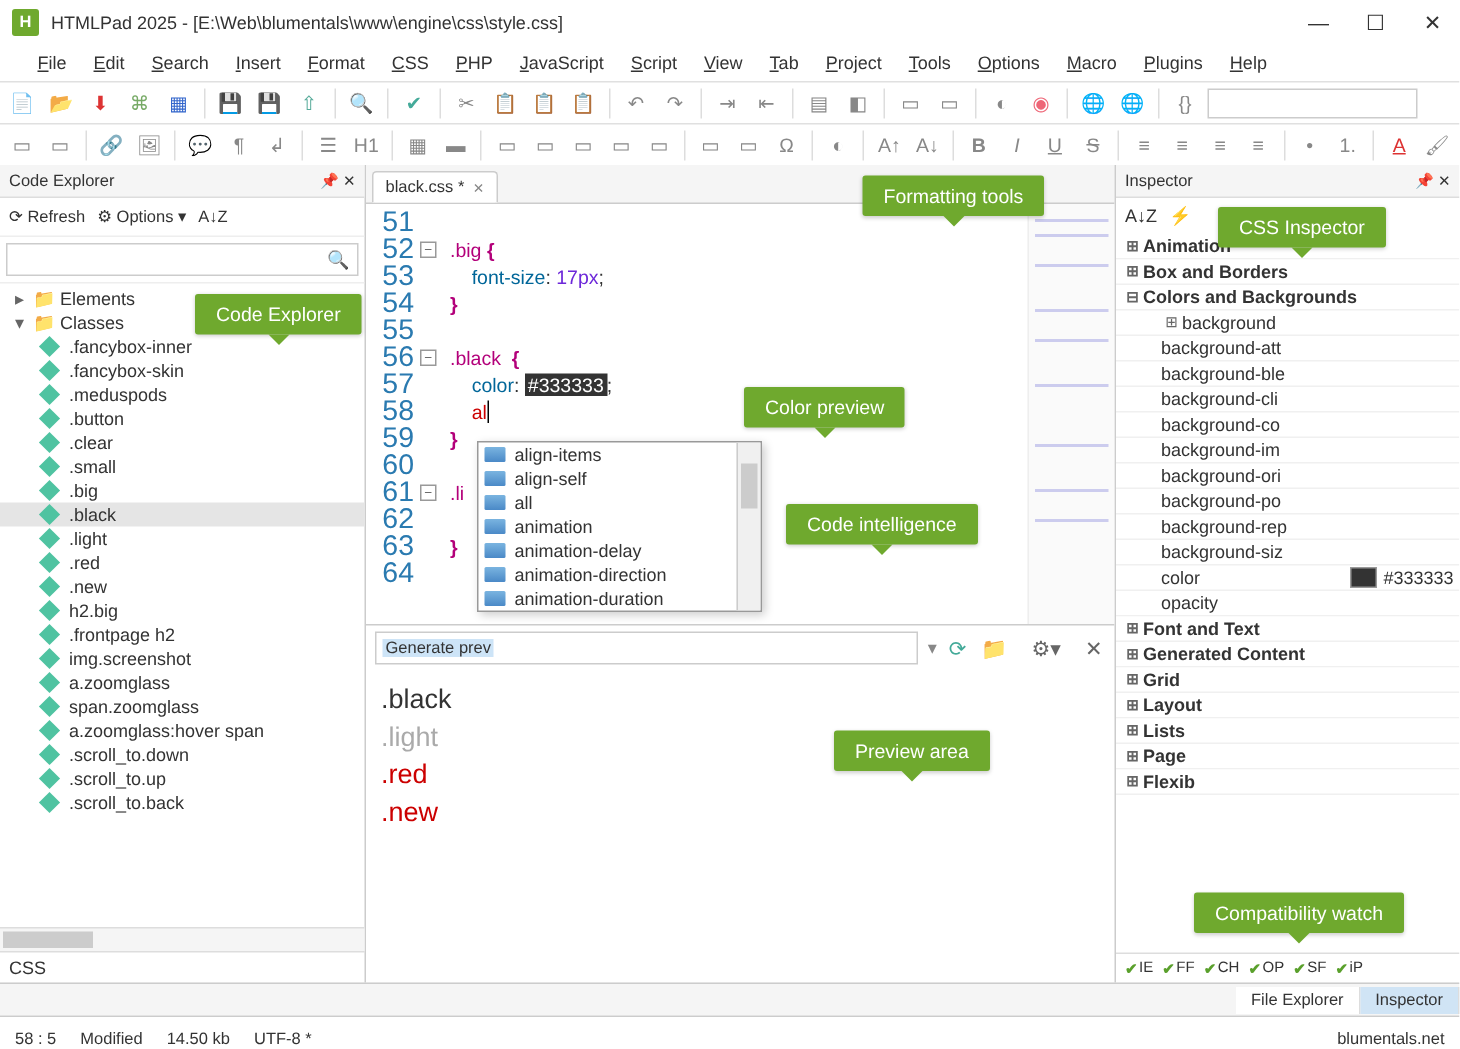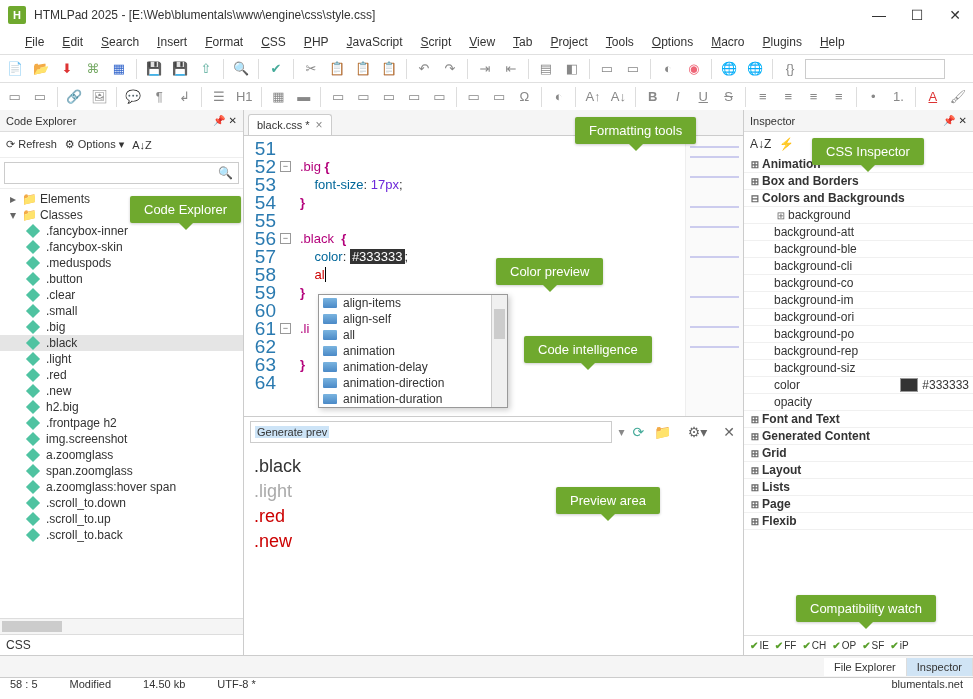--- a/index.html
+++ b/index.html
@@ -72,21 +72,21 @@
 .ins-row.prop-row { padding-left: 30px; }
 .ins-row .colorchip { width: 18px; height: 14px; background: #333333; margin-left: auto; margin-right: 4px; border: 1px solid #999; }
 .compat-row { height: 20px; display: flex; align-items: center; padding: 0 6px; gap: 6px; font-size: 10px; border-top: 1px solid #ddd; }
 .compat-row .ci { display: flex; align-items: center; gap: 1px; }
 .compat-row .check { color: #5aa02c; font-weight: bold; }
 .bottom-tabs-row { height: 22px; display: flex; border-top: 1px solid #ccc; background: #f5f5f5; font-size: 11px; }
 .bottom-tabs-row .sec { display: flex; align-items: center; }
 .bottom-tabs-row .btt { padding: 3px 10px; border-right: 1px solid #ddd; background: #fff; }
 .bottom-tabs-row .btt.active { font-weight: bold; background: #fff; border-top: 0; }
 .bottom-tabs-row .btt.selected { background: #d0e4f5; }
-.statusbar { height: 22px; border-top: 1px solid #ccc; display: flex; align-items: flex-start; padding: 0 10px; font-size: 11px; gap: 32px; }
+.statusbar { height: 22px; border-top: 1px solid #ccc; display: flex; align-items: flex-end; padding: 0 10px; font-size: 11px; gap: 16px; }
 .statusbar .right { margin-left: auto; }
 .callout { position: absolute; background: #6fa92e; color: #fff; padding: 6px 14px; font-size: 13px; border-radius: 2px; box-shadow: 0 1px 3px rgba(0,0,0,.2); z-index: 50; }
 .callout::after { content: ""; position: absolute; bottom: -7px; left: 50%; margin-left: -7px; border: 7px solid transparent; border-top-color: #6fa92e; border-bottom: none; }
 .left-scroll { height: 16px; border-top: 1px solid #ddd; background: #f5f5f5; position: relative; }
 .left-scroll .thumb { position: absolute; top: 2px; left: 2px; width: 60px; bottom: 2px; background: #ccc; }
 </style>
 </head>
 <body>
 
 <div class="titlebar">

